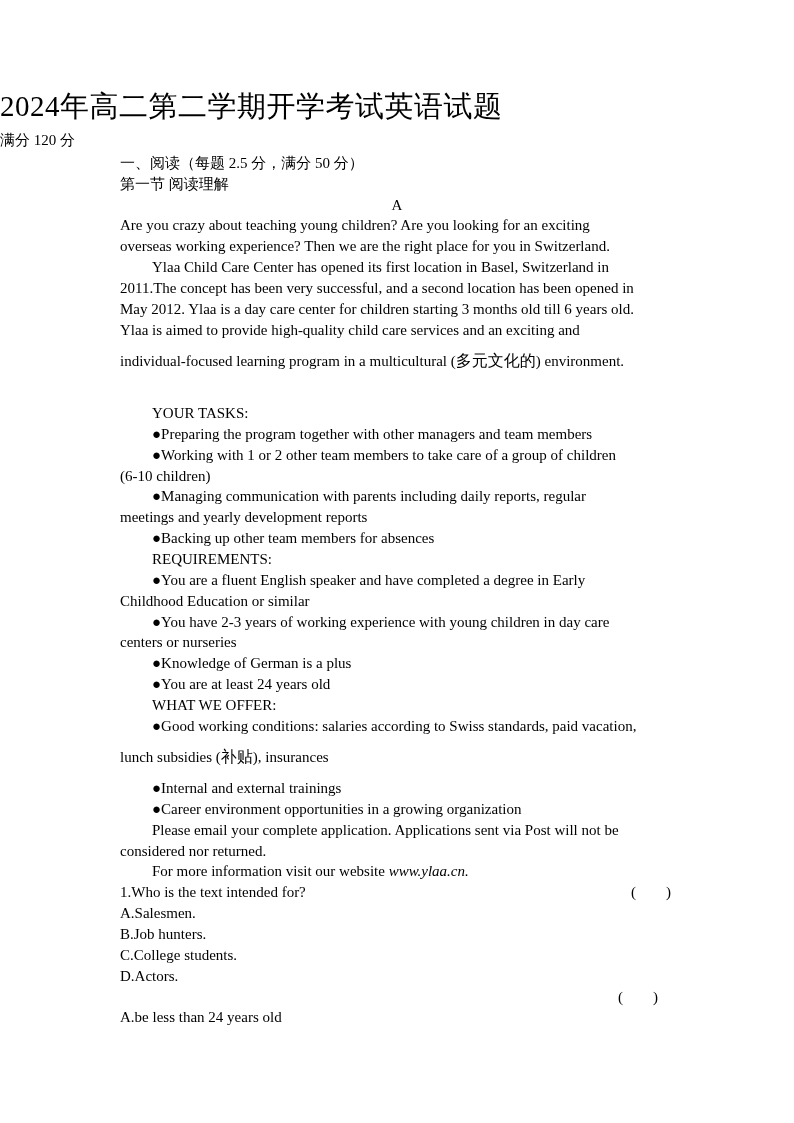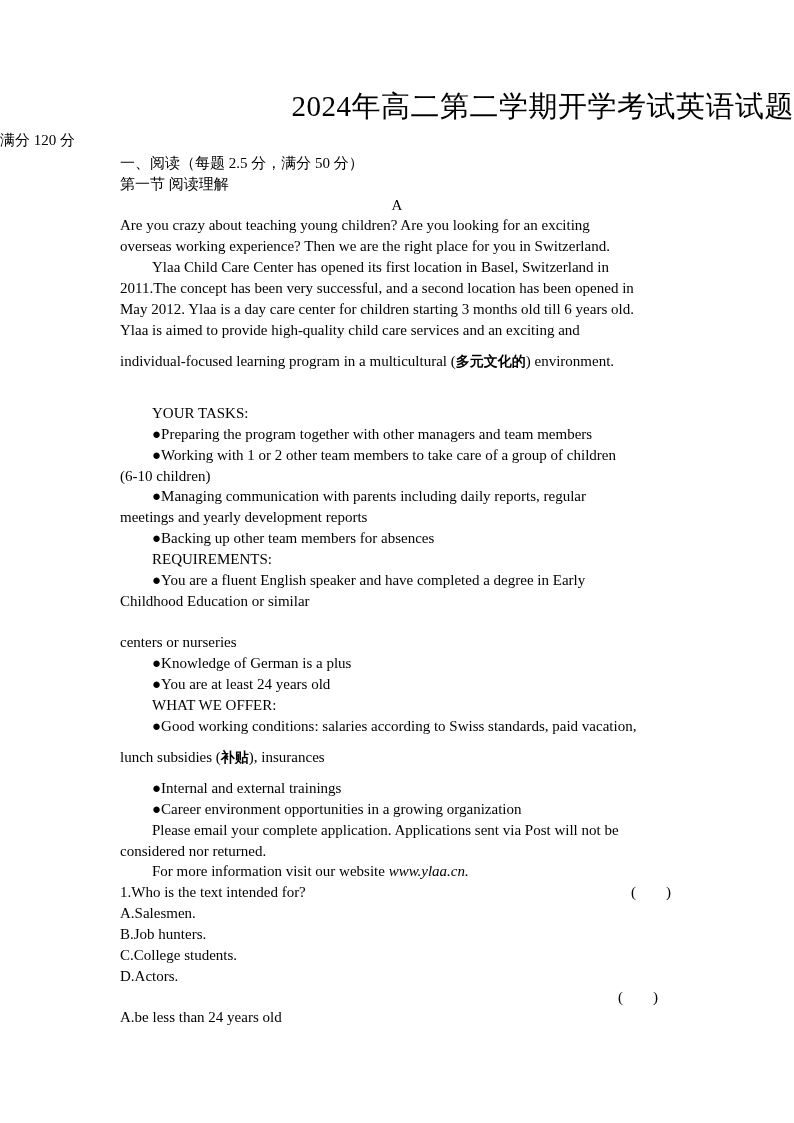--- a/index.html
+++ b/index.html
@@ -1,26 +1,26 @@
 <!DOCTYPE html>
 <html><head>
 <meta charset="utf-8">
 <style>
   html, body { margin: 0; padding: 0; background: #ffffff; }
   body { width: 794px; height: 1123px; position: relative; overflow: hidden;
          font-family: "Liberation Serif", "DejaVu Serif", serif; color: #000; }
   .page { position: absolute; left: 0; top: 0; width: 794px; height: 1123px; }
-  .title { position: absolute; left: 0; width: 794px; top: 86px; text-align: right;
+  .title { position: absolute; left: 0; width: 794px; top: 86px; text-align: left;
            font-size: 29px; line-height: 40px; letter-spacing: 0.5px; }
   .subtitle { position: absolute; left: 0; width: 794px; top: 130px; 
               font-size: 15px; line-height: 20px; }
   .line { position: absolute; left: 120px; font-size: 15px; line-height: 20px; white-space: nowrap; }
   .ind { left: 152px; text-align: right; }
   .center { left: 0; width: 794px; text-align: center; }
-  .zh { font-family: "DejaVu Sans", sans-serif; font-size: 14px; font-weight: bold; }
+  .zh { font-family: "DejaVu Sans", sans-serif; font-size: 16px; }
   .blank { display: inline-block; width: 62px; border-bottom: 1px solid #000; height: 14px; vertical-align: baseline; margin: 0 4px; }
   .paren { position: absolute; font-size: 15px; line-height: 20px; white-space: pre; }
   i { }
 </style>
 </head>
 <body>
 
 <div class="page">
   <div class="title">2024年高二第二学期开学考试英语试题</div>
   <div class="subtitle">满分 120 分</div>
@@ -43,20 +43,21 @@
   <div class="line ind" style="top:424px">●Preparing the program together with other managers and team members</div>
   <div class="line ind" style="top:445px">●Working with 1 or 2 other team members to take care of a group of children</div>
   <div class="line" style="top:466px">(6-10 children)</div>
   <div class="line ind" style="top:486px">●Managing communication with parents including daily reports, regular</div>
   <div class="line" style="top:507px">meetings and yearly development reports</div>
   <div class="line ind" style="top:528px">●Backing up other team members for absences</div>
 
   <div class="line ind" style="top:549px">REQUIREMENTS:</div>
   <div class="line" style="top:591px">Childhood Education or similar</div>
   <div class="line ind" style="top:570px">●You are a fluent English speaker and have completed a degree in Early</div>
+  <div class="line ind" style="top:612px">●You have 2-3 years of working experience with young children in day care</div>
   <div class="line" style="top:632px">centers or nurseries</div>
   <div class="line ind" style="top:653px">●Knowledge of German is a plus</div>
   <div class="line ind" style="top:674px">●You are at least 24 years old</div>
 
   <div class="line ind" style="top:695px">WHAT WE OFFER:</div>
   <div class="line ind" style="top:716px">●Good working conditions: salaries according to Swiss standards, paid vacation,</div>
   <div class="line" style="top:747px">
     <span>lunch subsidies (</span><span class="zh">补贴</span><span>), insurances</span>
   </div>
   <div class="line ind" style="top:778px">●Internal and external trainings</div>

